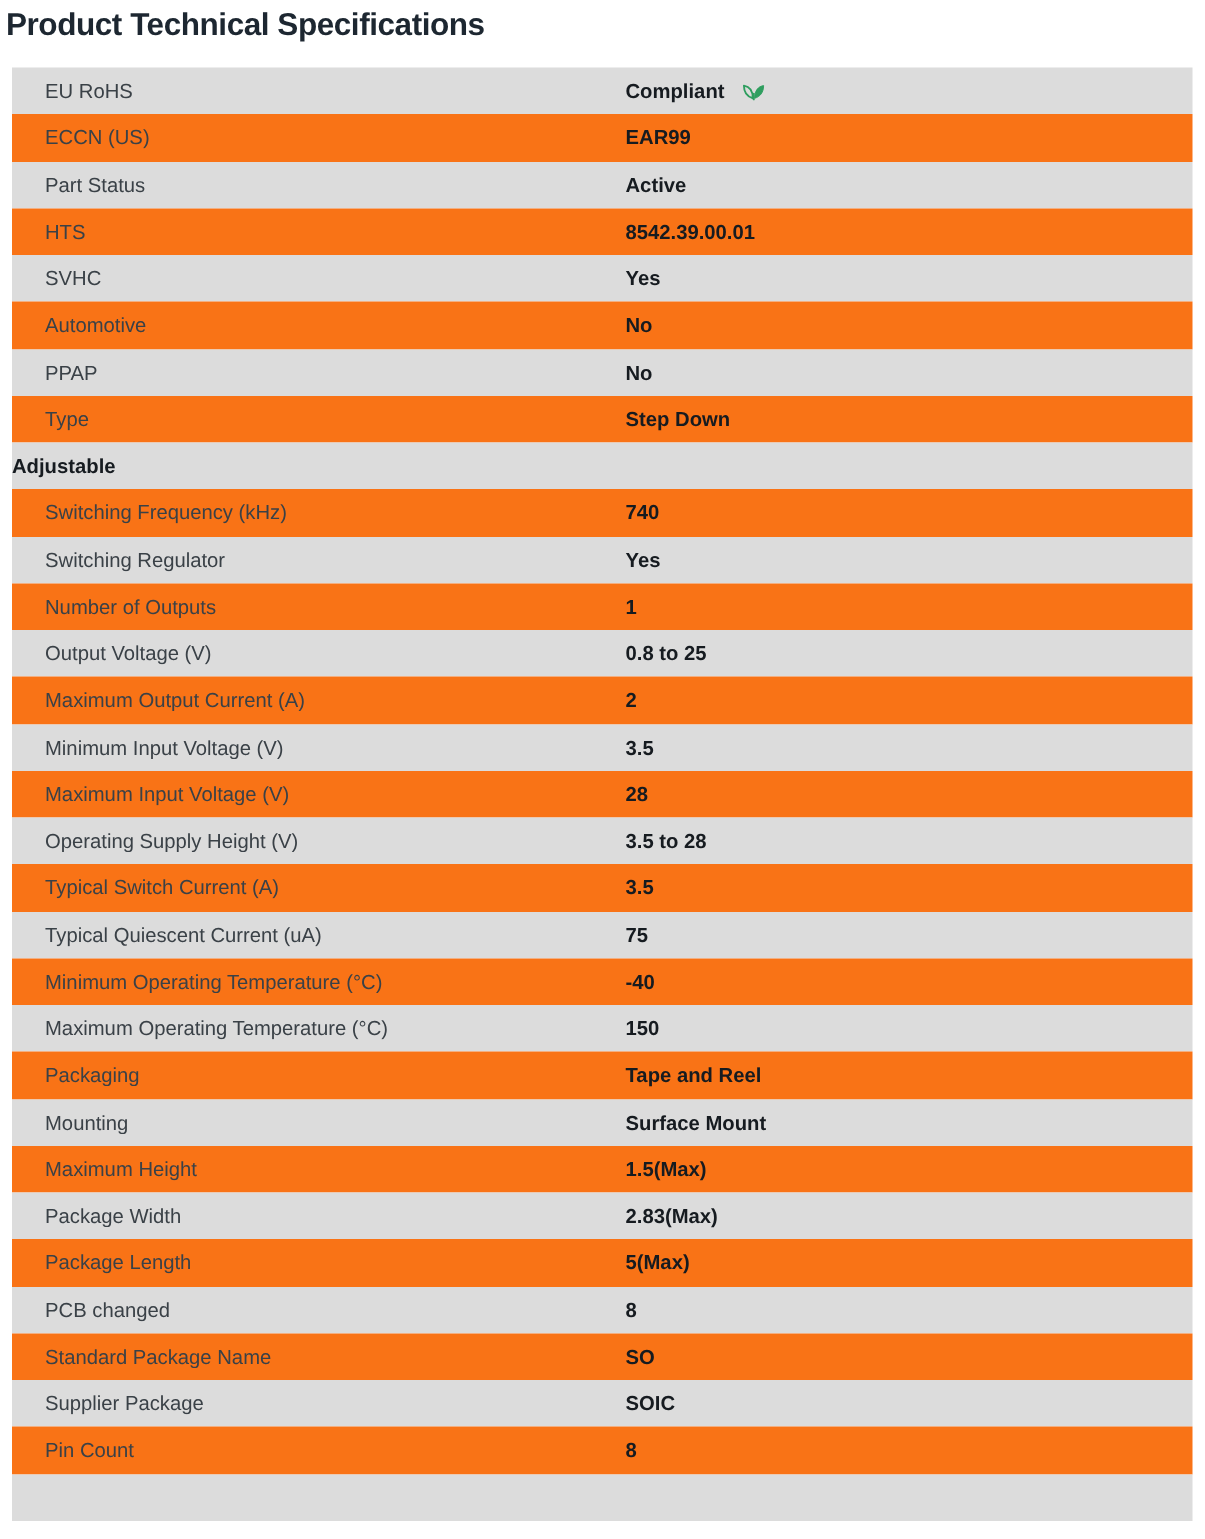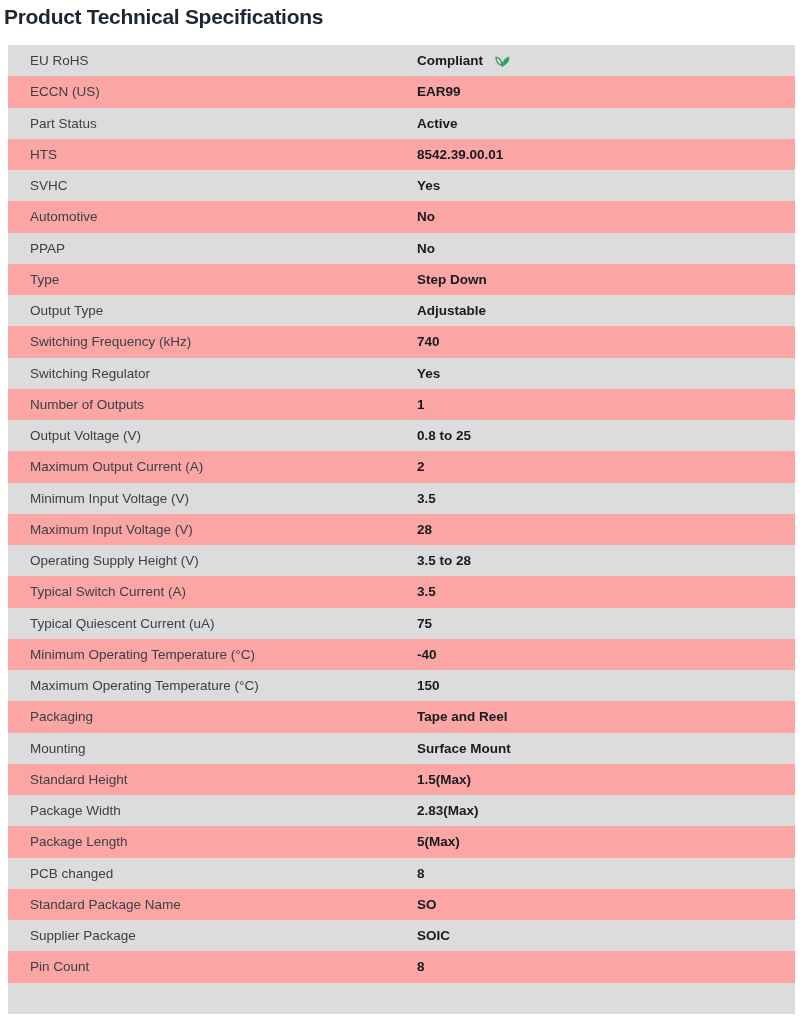--- a/index.html
+++ b/index.html
@@ -23,21 +23,21 @@
     line-height: 26px;
   }
   .spec-table {
     margin: 15px 8px 0 8px;
     width: 787px;
   }
   .spec-row {
     display: flex;
     align-items: center;
     height: 31.25px;
-    background: #fca5a5;
+    background: #f97316;
   }
   .spec-row:nth-child(odd) {
     background: #dcdcdc;
   }
   .spec-label {
     flex: 0 0 409px;
     padding-left: 22px;
     font-size: 13.5px;
     color: #3a4147;
     white-space: nowrap;
@@ -134,21 +134,20 @@
 
   <div class="spec-row">
     <div class="spec-label">Type</div>
     <div class="spec-value-wrap">
       <span class="spec-value">Step Down</span>
 
     </div>
   </div>
 
   <div class="spec-row">
-    <div class="spec-label">Output Type</div>
     <div class="spec-value-wrap">
       <span class="spec-value">Adjustable</span>
 
     </div>
   </div>
 
   <div class="spec-row">
     <div class="spec-label">Switching Frequency (kHz)</div>
     <div class="spec-value-wrap">
       <span class="spec-value">740</span>
@@ -254,21 +253,21 @@
 
   <div class="spec-row">
     <div class="spec-label">Mounting</div>
     <div class="spec-value-wrap">
       <span class="spec-value">Surface Mount</span>
 
     </div>
   </div>
 
   <div class="spec-row">
-    <div class="spec-label">Standard Height</div>
+    <div class="spec-label">Maximum Height</div>
     <div class="spec-value-wrap">
       <span class="spec-value">1.5(Max)</span>
 
     </div>
   </div>
 
   <div class="spec-row">
     <div class="spec-label">Package Width</div>
     <div class="spec-value-wrap">
       <span class="spec-value">2.83(Max)</span>

